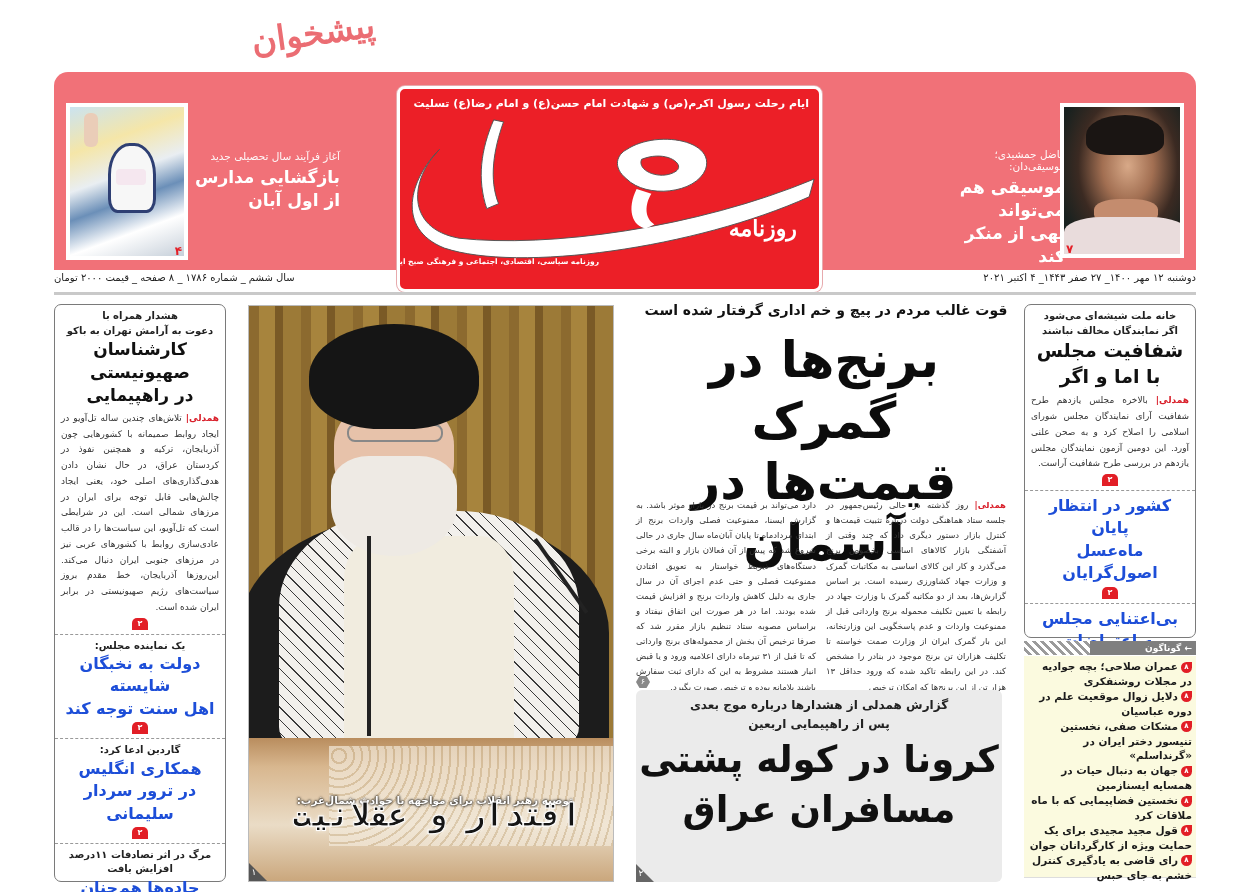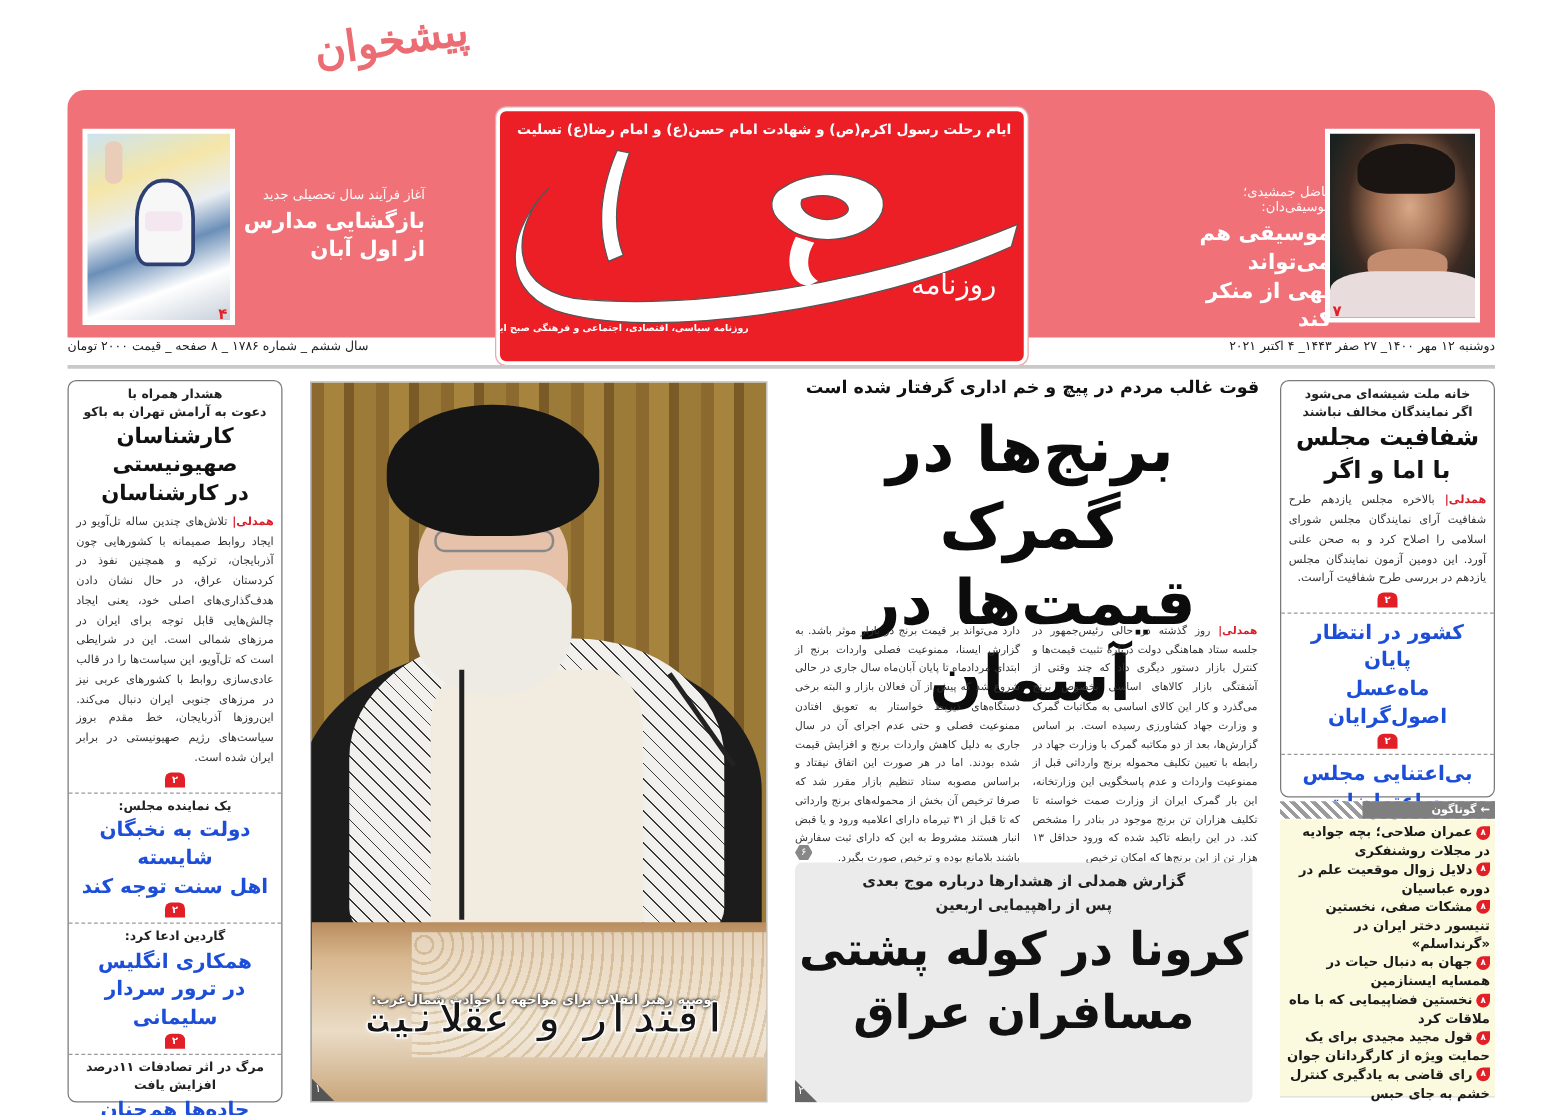--- a/index.html
+++ b/index.html
@@ -9,21 +9,21 @@
   
   .wm { position: absolute; left: 248px; top: 10px; width: 130px; height: 100px; text-align: center; direction: ltr; }
   .wm-fa { font-family: "DejaVu Serif", serif; font-size: 34px; font-weight: bold; color: #e8545b; opacity: .85; line-height: 1; transform: rotate(-8deg); display: block; margin-top: 6px; }
   .wm-en { font-family: "Liberation Sans", sans-serif; font-size: 16px; color: #ec6a70; opacity: .85; display: block; margin-top: 40px; }
 
   
   .band { position: absolute; left: 54px; top: 72px; width: 1142px; height: 198px; background: #f17178; border-radius: 14px 14px 0 0; }
   .logo-box { position: absolute; left: 397px; top: 86px; width: 425px; height: 206px; background: #ec1f27; border: 3px solid #fff; border-radius: 8px; box-shadow: 0 0 0 1px #e7aaad; overflow: hidden; text-align: center; }
   .logo-top { position: absolute; right: 10px; top: 8px; color: #fff; font-size: 11px; font-weight: bold; white-space: nowrap; }
   .logo-main { position: absolute; left: 0; top: 20px; width: 100%; height: 150px; }
-  .logo-rooz { position: absolute; right: 22px; top: 126px; color: #fff; font-family: "DejaVu Serif", serif; font-size: 22px; font-weight: normal; }
+  .logo-rooz { position: absolute; right: 22px; top: 126px; color: #fff; font-family: "DejaVu Serif", serif; font-size: 22px; font-weight: bold; }
   .logo-sub { position: absolute; right: 220px; top: 168px; color: #fff; font-size: 7.5px; font-weight: bold; white-space: nowrap; }
 
   .tease { position: absolute; color: #fff; text-align: right; }
   .tease .kicker { font-size: 10.5px; margin-bottom: 4px; opacity: .95; }
   .tease .head { font-size: 17px; font-weight: bold; line-height: 1.35; }
 
   .tease-photo { position: absolute; background: #fff; padding: 4px; }
   .tease-photo .ph { width: 100%; height: 100%; position: relative; overflow: hidden; }
   .tease-photo .pg { position: absolute; right: 6px; bottom: 2px; color: #e41f27; font-weight: bold; font-size: 12px; }
 
@@ -133,21 +133,21 @@
 
 <div class="info-line" style="left:54px;">سال ششم _ شماره ۱۷۸۶ _ ۸ صفحه _ قیمت ۲۰۰۰ تومان</div>
 <div class="info-line" style="right:54px;">دوشنبه ۱۲ مهر ۱۴۰۰_ ۲۷ صفر ۱۴۴۳_ ۴ اکتبر ۲۰۲۱</div>
 <div class="hr-top"></div>
 
 <div class="box" style="left:54px; top:304px; width:172px; height:578px;">
   <div>
     <div class="kick">هشدار همراه با</div>
     <div class="kick">دعوت به آرامش تهران به باکو</div>
     <div class="h-big" style="font-size:17px;">کارشناسان صهیونیستی</div>
-    <div class="h-big" style="font-size:17px;">در کارشناسان</div>
+    <div class="h-big" style="font-size:17px;">در راهپیمایی</div>
     <div class="body-txt"><span class="src">همدلی|</span> <span>تلاش‌های چندین ساله تل‌آویو در ایجاد روابط صمیمانه با کشورهایی چون آذربایجان، ترکیه و همچنین نفوذ در کردستان عراق، در حال نشان دادن هدف‌گذاری‌های اصلی خود، یعنی ایجاد چالش‌هایی قابل توجه برای ایران در مرزهای شمالی است. این در شرایطی است که تل‌آویو، این سیاست‌ها را در قالب عادی‌سازی روابط با کشورهای عربی نیز در مرزهای جنوبی ایران دنبال می‌کند. این‌روزها آذربایجان، خط مقدم بروز سیاست‌های رژیم صهیونیستی در برابر ایران شده است.</span></div>
     <span class="badge">۲</span>
   </div>
   <div class="dash"></div>
   <div>
     <div class="kick">یک نماینده مجلس:</div>
     <div class="h-mid">دولت به نخبگان شایسته</div>
     <div class="h-mid">اهل سنت توجه کند</div>
     <span class="badge">۲</span>
   </div>

